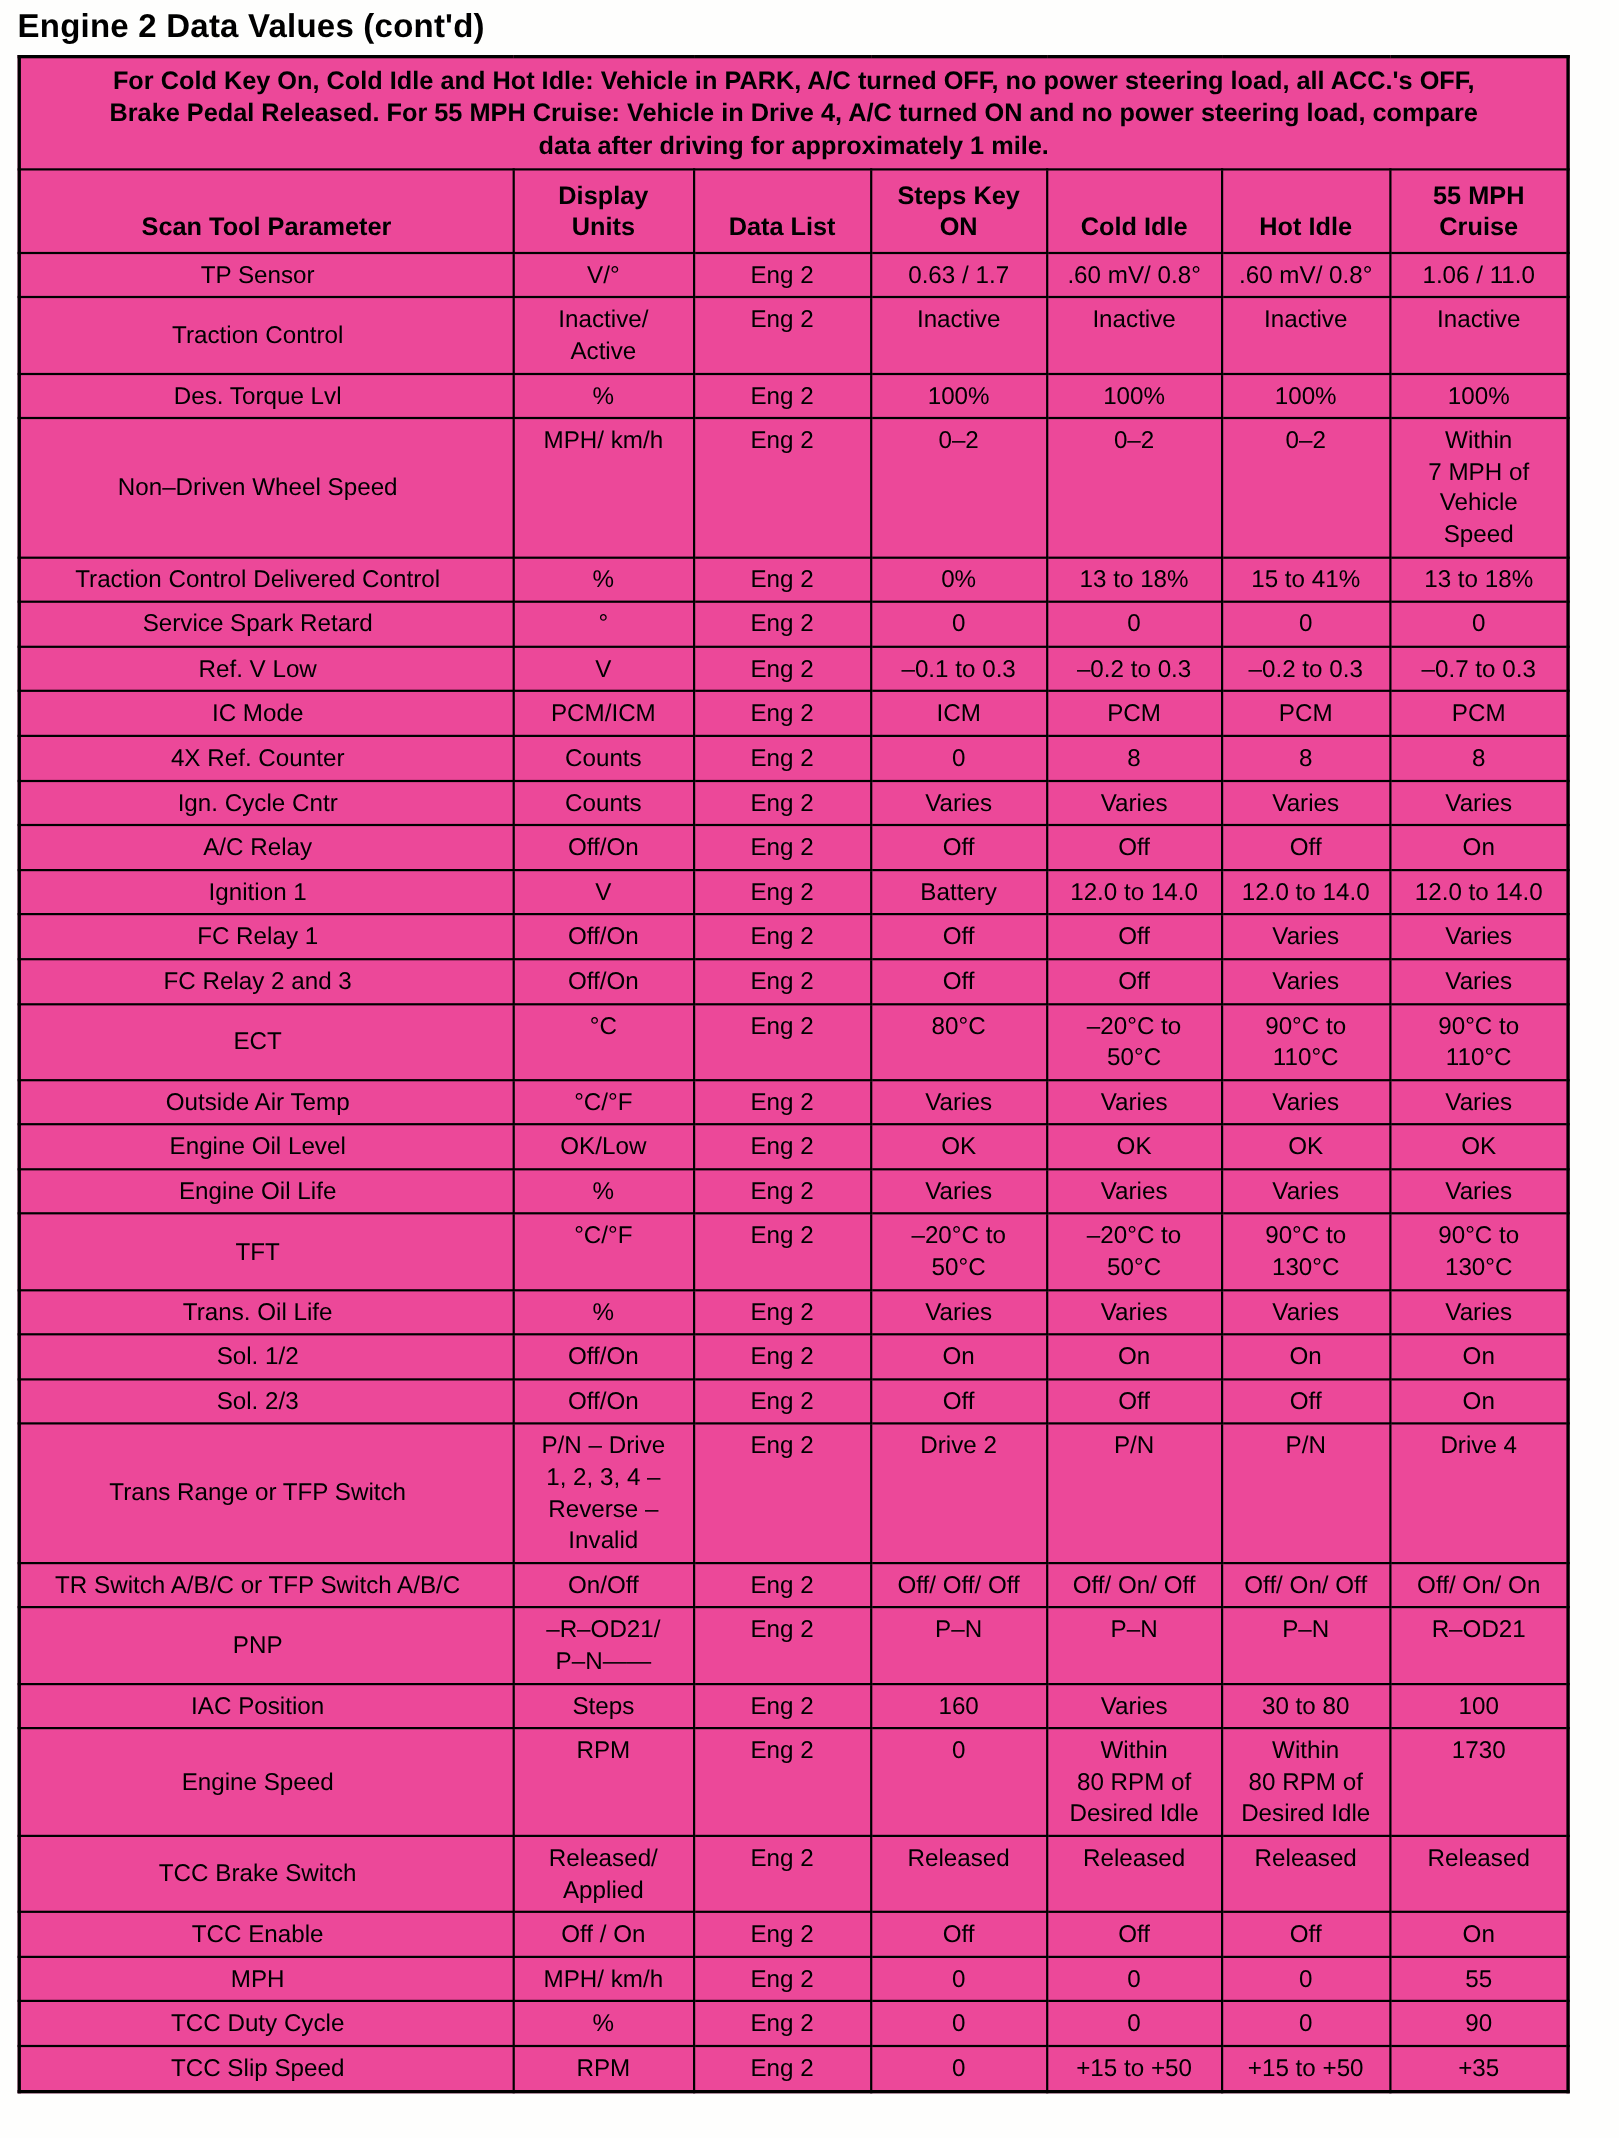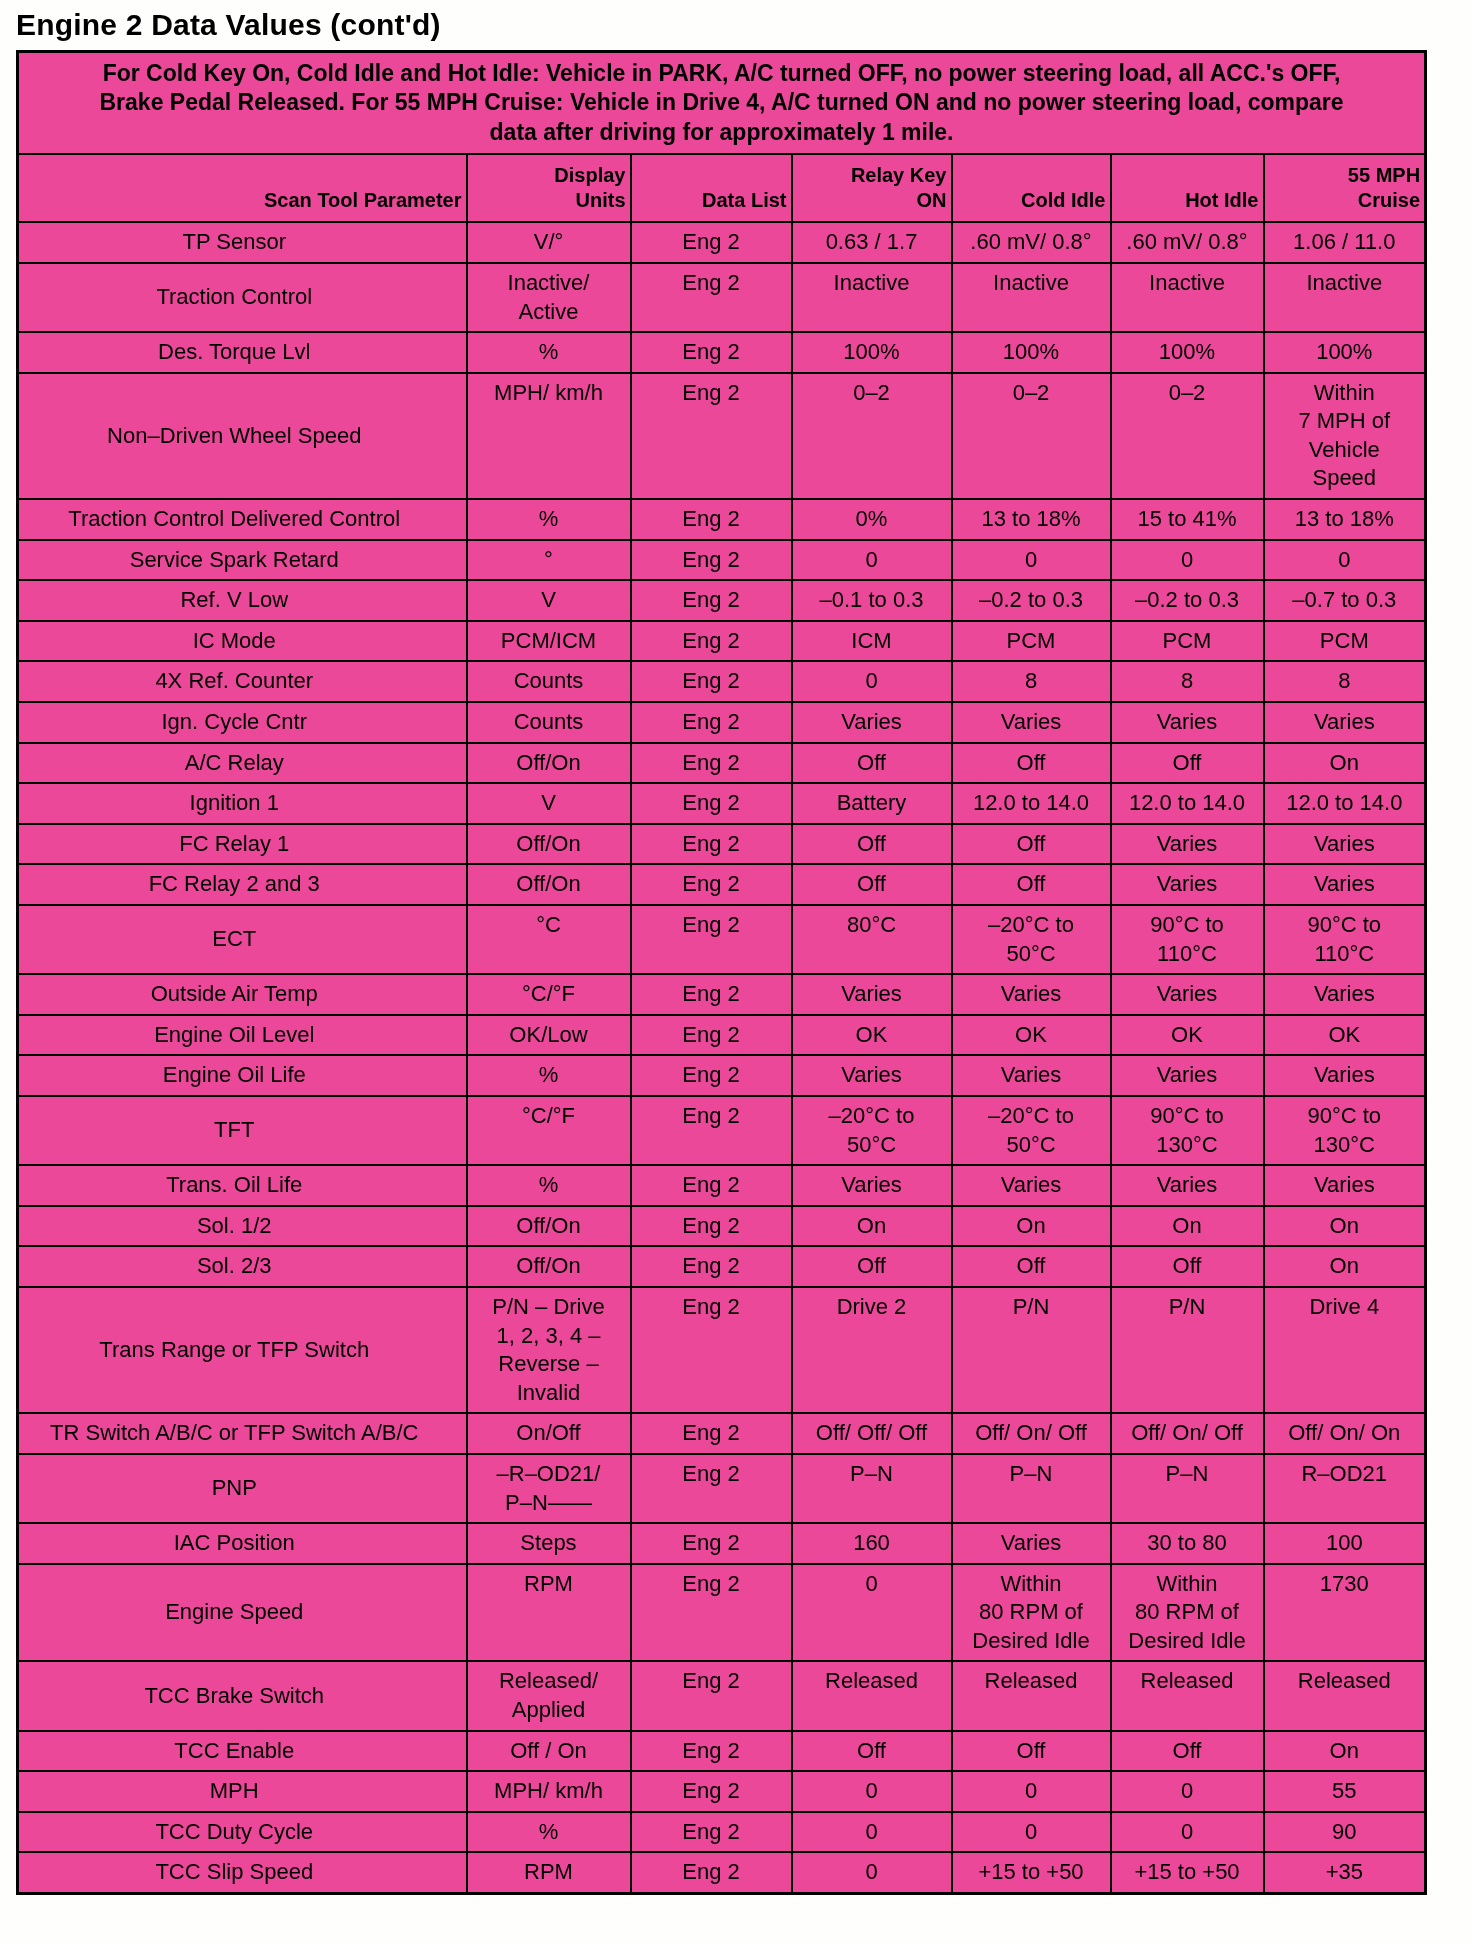--- a/index.html
+++ b/index.html
@@ -39,24 +39,24 @@
     font-weight: bold;
     font-size: 23px;
     line-height: 1.28;
     text-align: center;
     padding: 6px 10px;
     white-space: pre-line;
   }
 
   .header-row th {
     font-weight: bold;
-    font-size: 20px;
+    font-size: 23px;
     line-height: 1.25;
     vertical-align: bottom;
-    text-align: right;
+    text-align: center;
     padding: 8px 4px 8px 4px;
     white-space: pre-line;
   }
 
   tbody td {
     font-size: 22px;
     line-height: 1.3;
     text-align: center;
     padding: 5px 5px;
     white-space: pre-line;
@@ -89,21 +89,21 @@
       <tr>
         <td colspan="7" class="note-cell">For Cold Key On, Cold Idle and Hot Idle: Vehicle in PARK, A/C turned OFF, no power steering load, all ACC.'s OFF,
 Brake Pedal Released. For 55 MPH Cruise: Vehicle in Drive 4, A/C turned ON and no power steering load, compare
 data after driving for approximately 1 mile.</td>
       </tr>
       <tr class="header-row" id="header-row">
           <th>Scan Tool Parameter</th>
           <th>Display
 Units</th>
           <th>Data List</th>
-          <th>Relay Key
+          <th>Steps Key
 ON</th>
           <th>Cold Idle</th>
           <th>Hot Idle</th>
           <th>55 MPH
 Cruise</th>
         </tr>
     </thead>
     <tbody id="table-body">
         <tr>
           <td class="param">TP Sensor</td>

